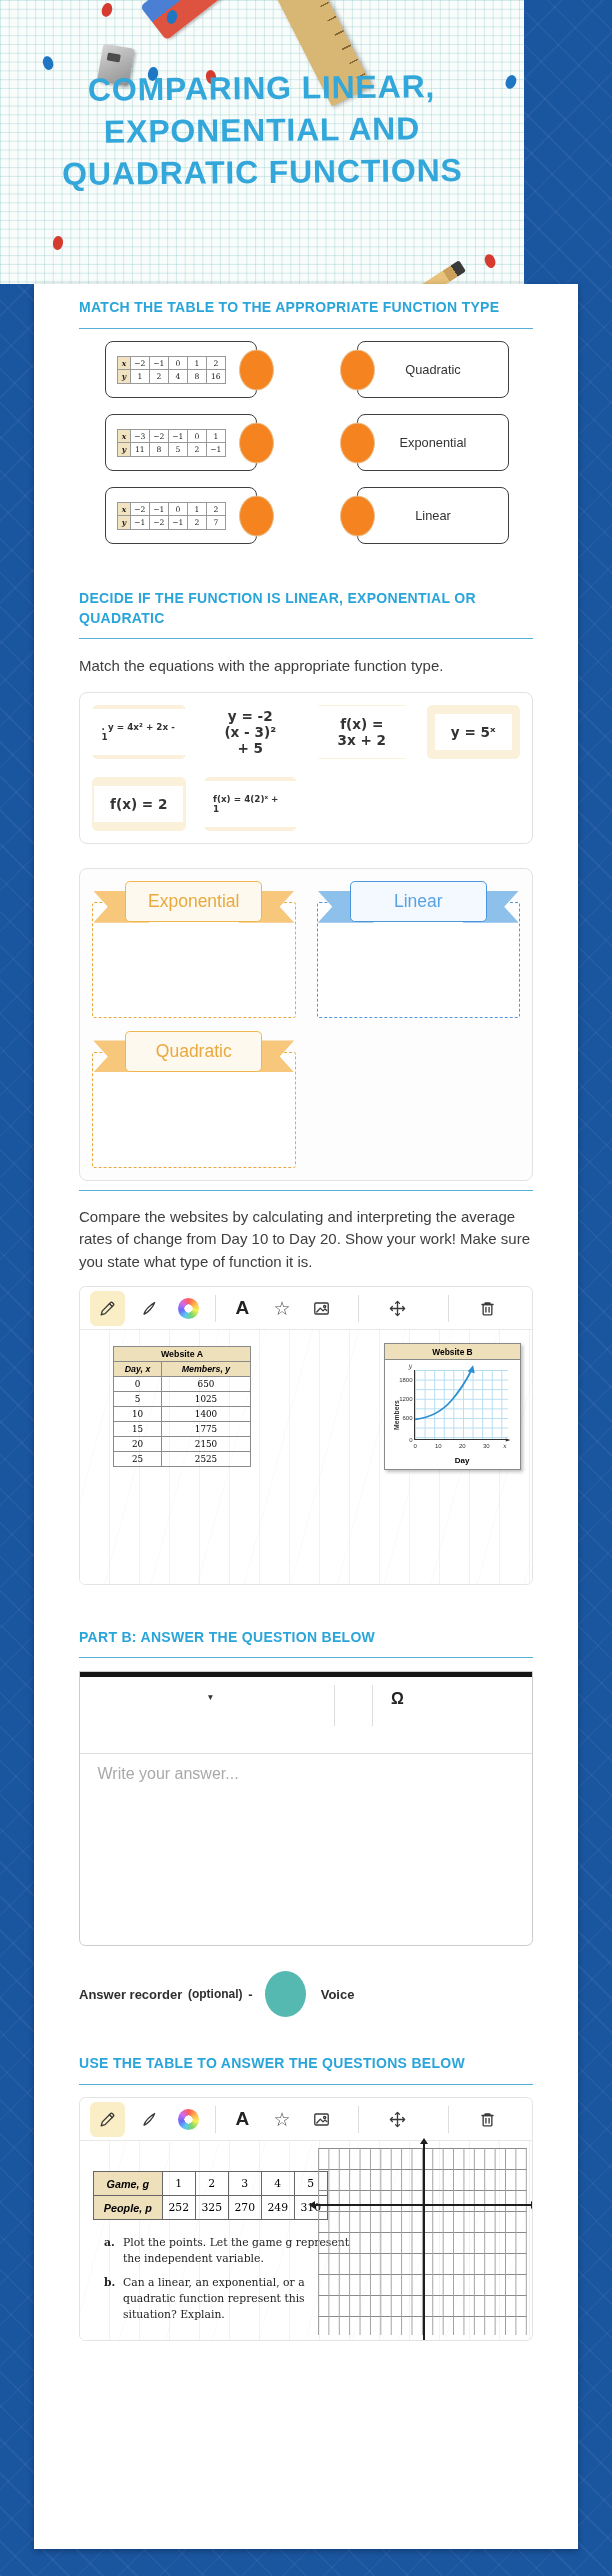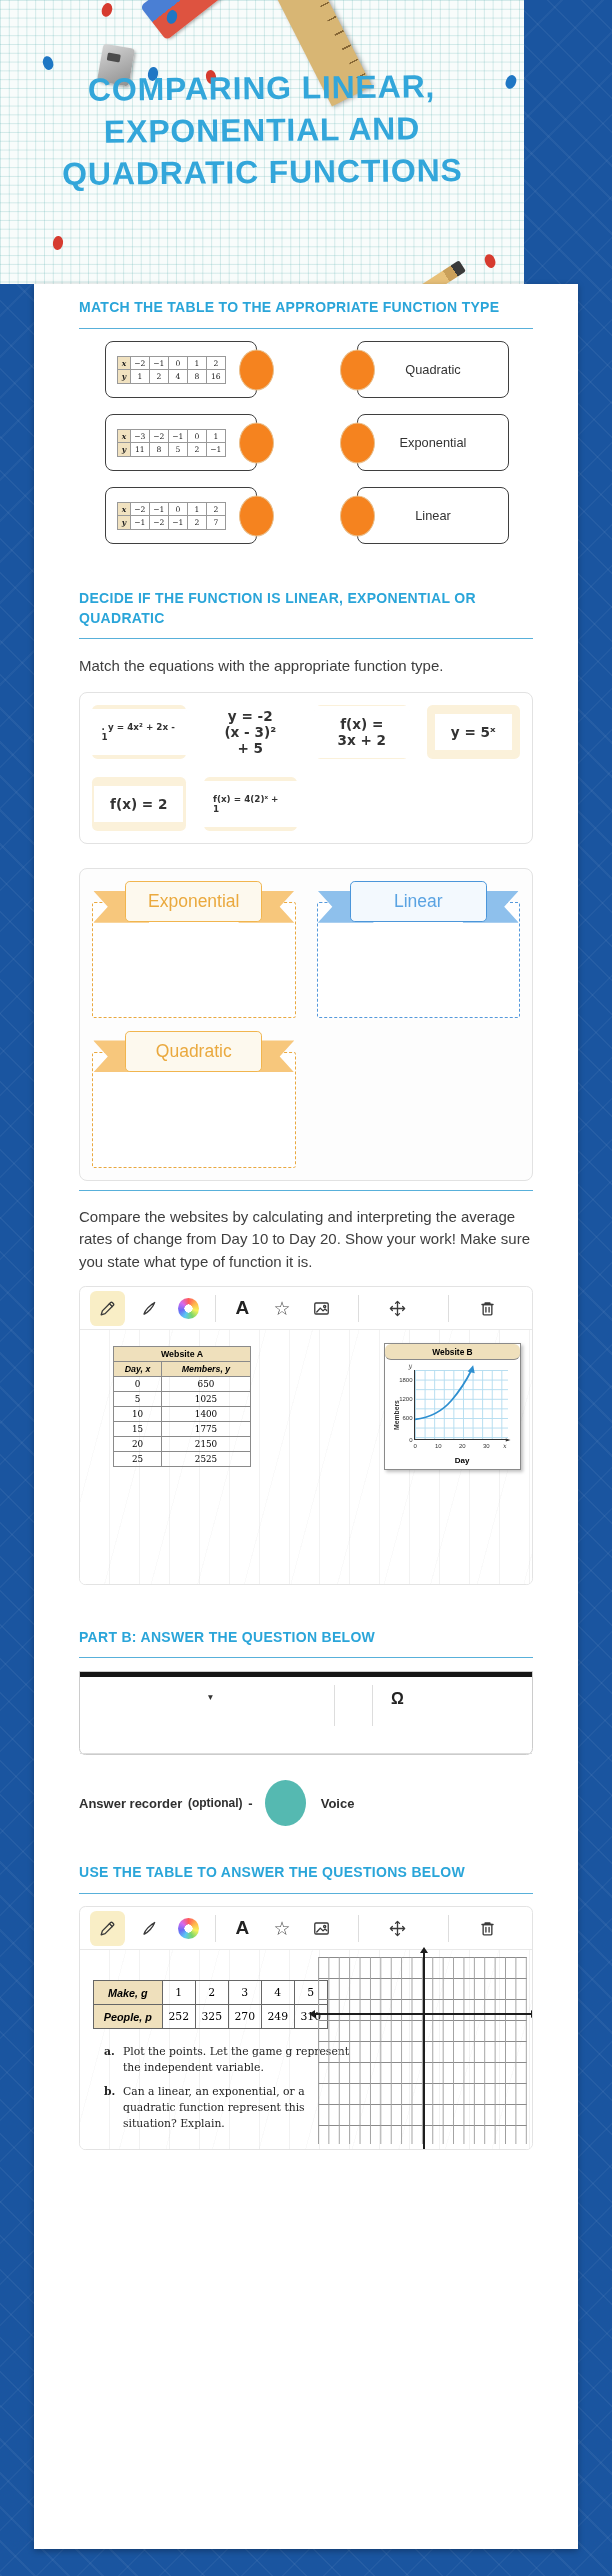--- a/index.html
+++ b/index.html
@@ -111,21 +111,21 @@
   .wa { position:absolute; left:33px; top:16px; border-collapse:collapse; font-size:8.8px;border-radius:24px; }
   .wa td { border:0.8px solid #8a8a8a; text-align:center; height:15px; padding:0 3.2px; }
   .wa .cap { background:#efe0bc; font-weight:bold; }
   .wa .hdr { background:#efe0bc; font-weight:bold; font-style:italic; }
   .wa .c1 { width:48px; } .wa .c2 { width:89px; }
   .wa .val { font-family:"DejaVu Serif", serif; font-size:8.8px; }
   
   .wb { position:absolute; right:11px; top:12.8px; width:137px; border:0.8px solid #8a8a8a;
     background:#fff; box-shadow:1.6px 2.4px 3.2px rgba(0,0,0,.25); }
   .wb-title { height:16px; background:#efe0bc; border-bottom:0.8px solid #8a8a8a;
-    font-size:8.4px; font-weight:bold; text-align:center; line-height:16px;border-radius:6px; }
+    font-size:8.4px; font-weight:bold; text-align:center; line-height:16px; }
   .wb-body { position:relative; height:94px; }
   .wb-ylabel { position:absolute; left:8px; top:70px; transform:rotate(-90deg); transform-origin:left top;
     font-size:6.8px; font-weight:bold; color:#333; }
   .wbplot { position:absolute; left:29px; top:9.6px; width:94px; height:70px;
     border-left:1.2px solid #333; border-bottom:1.2px solid #333;
     background-image:linear-gradient(to right,#b5ddf0 0.8px,transparent 0.8px),
                      linear-gradient(to bottom,#b5ddf0 0.8px,transparent 0.8px);
     background-size:9.6px 9.6px; }
   .wbplot svg { position:absolute; left:0; top:0; overflow:visible; }
   .ytick { position:absolute; width:17.5px; left:-20px; text-align:right; font-size:6px; color:#333; }
@@ -460,20 +460,23 @@
   <div class="sec-rule"></div>
 
   <div class="editor">
     <div class="editor-top"></div>
     <div class="editor-toolbar">
       <span class="caret">▾</span>
       <span class="evd1"></span>
       <span class="evd2"></span>
       <span class="omega">Ω</span>
     </div>
+    <div class="editor-body">
+      <span class="placeholder">Write your answer...</span>
+    </div>
   </div>
 
   <div class="recorder">
     <span class="rec-label">Answer recorder</span>
     <span class="rec-opt" style="margin-left:5.6px">(optional)</span>
     <span class="rec-label" style="margin-left:5.6px">-</span>
     <span class="voice-btn"></span>
     <span class="rec-label">Voice</span>
   </div>
 
@@ -519,21 +522,21 @@
             <path d="M5 7h14M9 7V5h6v2"></path>
             <rect x="6.5" y="7" width="11" height="13" rx="1"></rect>
             <path d="M10 10.5v6M14 10.5v6"></path>
           </svg>
       </span>
     </div>
     <div class="canvas canvas2">
       <table class="game">
         <tbody>
             <tr>
-          <td class="gh">Make, g</td>
+          <td class="gh">Game, g</td>
           <td class="gv">1</td>
           <td class="gv">2</td>
           <td class="gv">3</td>
           <td class="gv">4</td>
           <td class="gv">5</td>
         </tr>
         <tr>
           <td class="gh">People, p</td>
           <td class="gv">252</td>
           <td class="gv">325</td>

